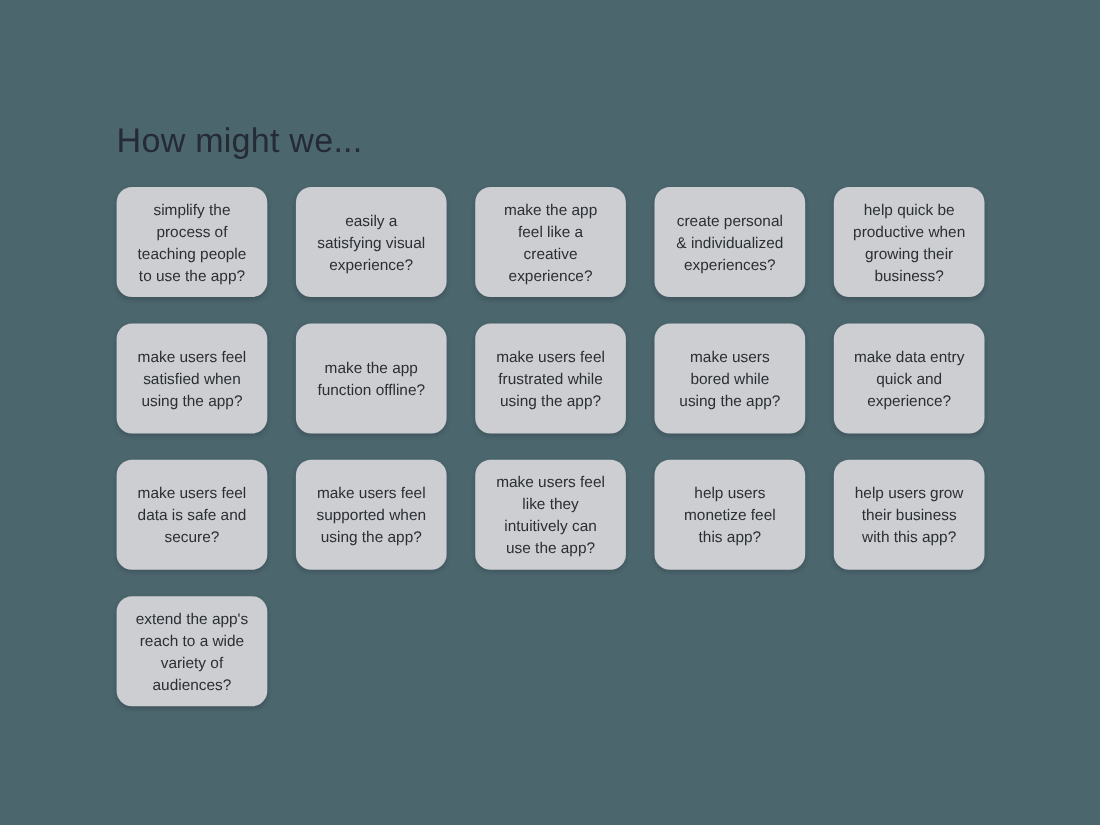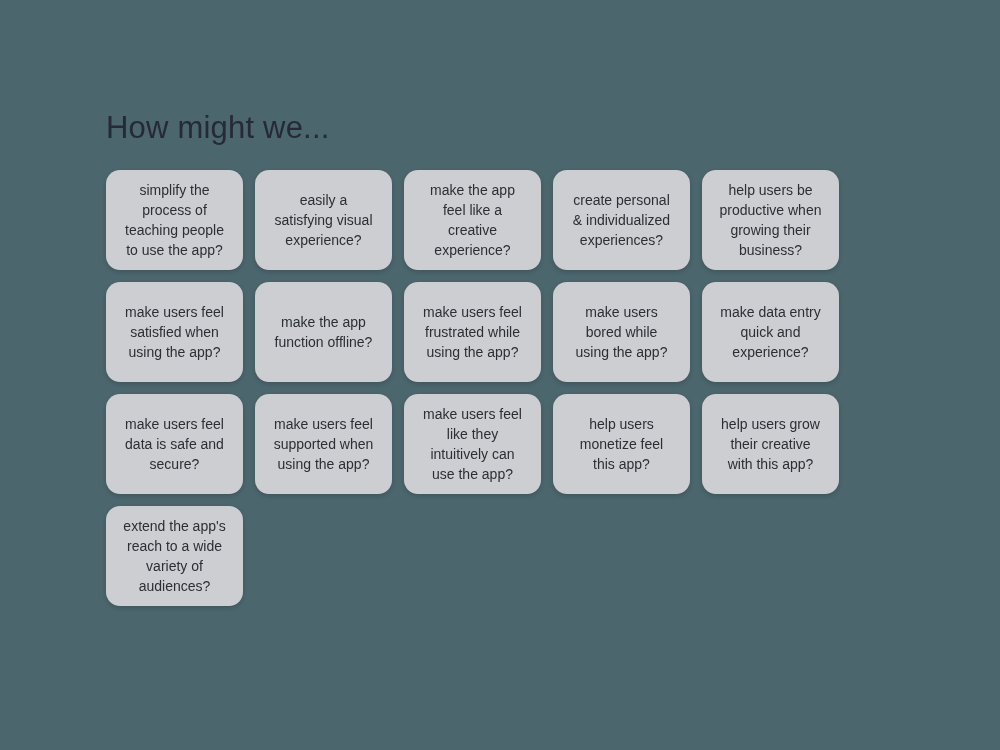--- a/index.html
+++ b/index.html
@@ -37,21 +37,20 @@
   .card-grid {
     position: absolute;
     left: 106px;
     top: 170px;
     width: 788px;
     display: grid;
     grid-template-columns: repeat(5, 137px);
     grid-auto-rows: 100px;
     column-gap: 26px;
     row-gap: 24px;
-    gap: 12px;
   }
 
   .card {
     background: #ccced2;
     border-radius: 14px;
     box-shadow: 0 2px 4px rgba(17, 28, 34, 0.22);
     display: flex;
     align-items: center;
     justify-content: center;
     padding: 6px 9px;
@@ -89,21 +88,21 @@
 feel like a
 creative
 experience?</span>
       </div>
       <div class="card">
         <span class="card-text">create personal
 &amp; individualized
 experiences?</span>
       </div>
       <div class="card">
-        <span class="card-text">help users be
+        <span class="card-text">help quick be
 productive when
 growing their
 business?</span>
       </div>
       <div class="card">
         <span class="card-text">make users feel
 satisfied when
 using the app?</span>
       </div>
       <div class="card">
@@ -141,21 +140,21 @@
 intuitively can
 use the app?</span>
       </div>
       <div class="card">
         <span class="card-text">help users
 monetize feel
 this app?</span>
       </div>
       <div class="card">
         <span class="card-text">help users grow
-their creative
+their business
 with this app?</span>
       </div>
       <div class="card">
         <span class="card-text">extend the app's
 reach to a wide
 variety of
 audiences?</span>
       </div>
     </div>
 

